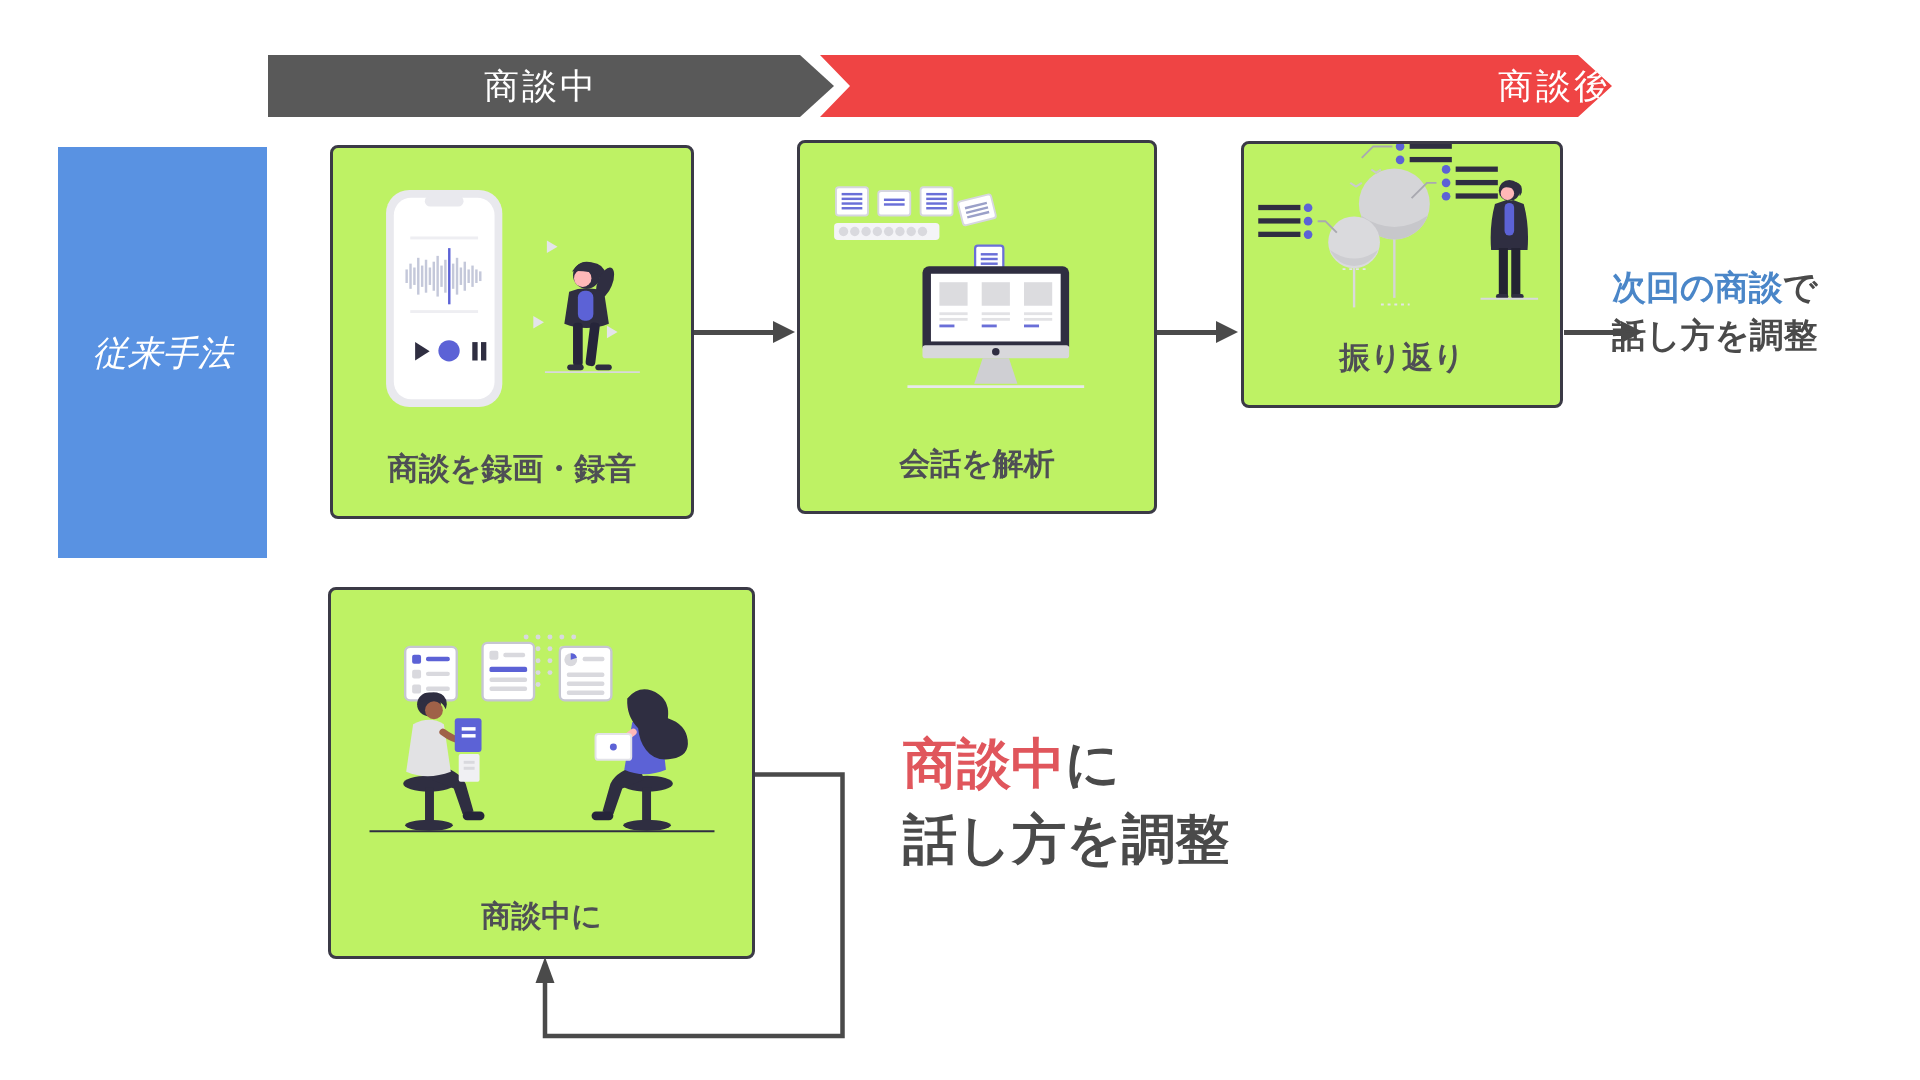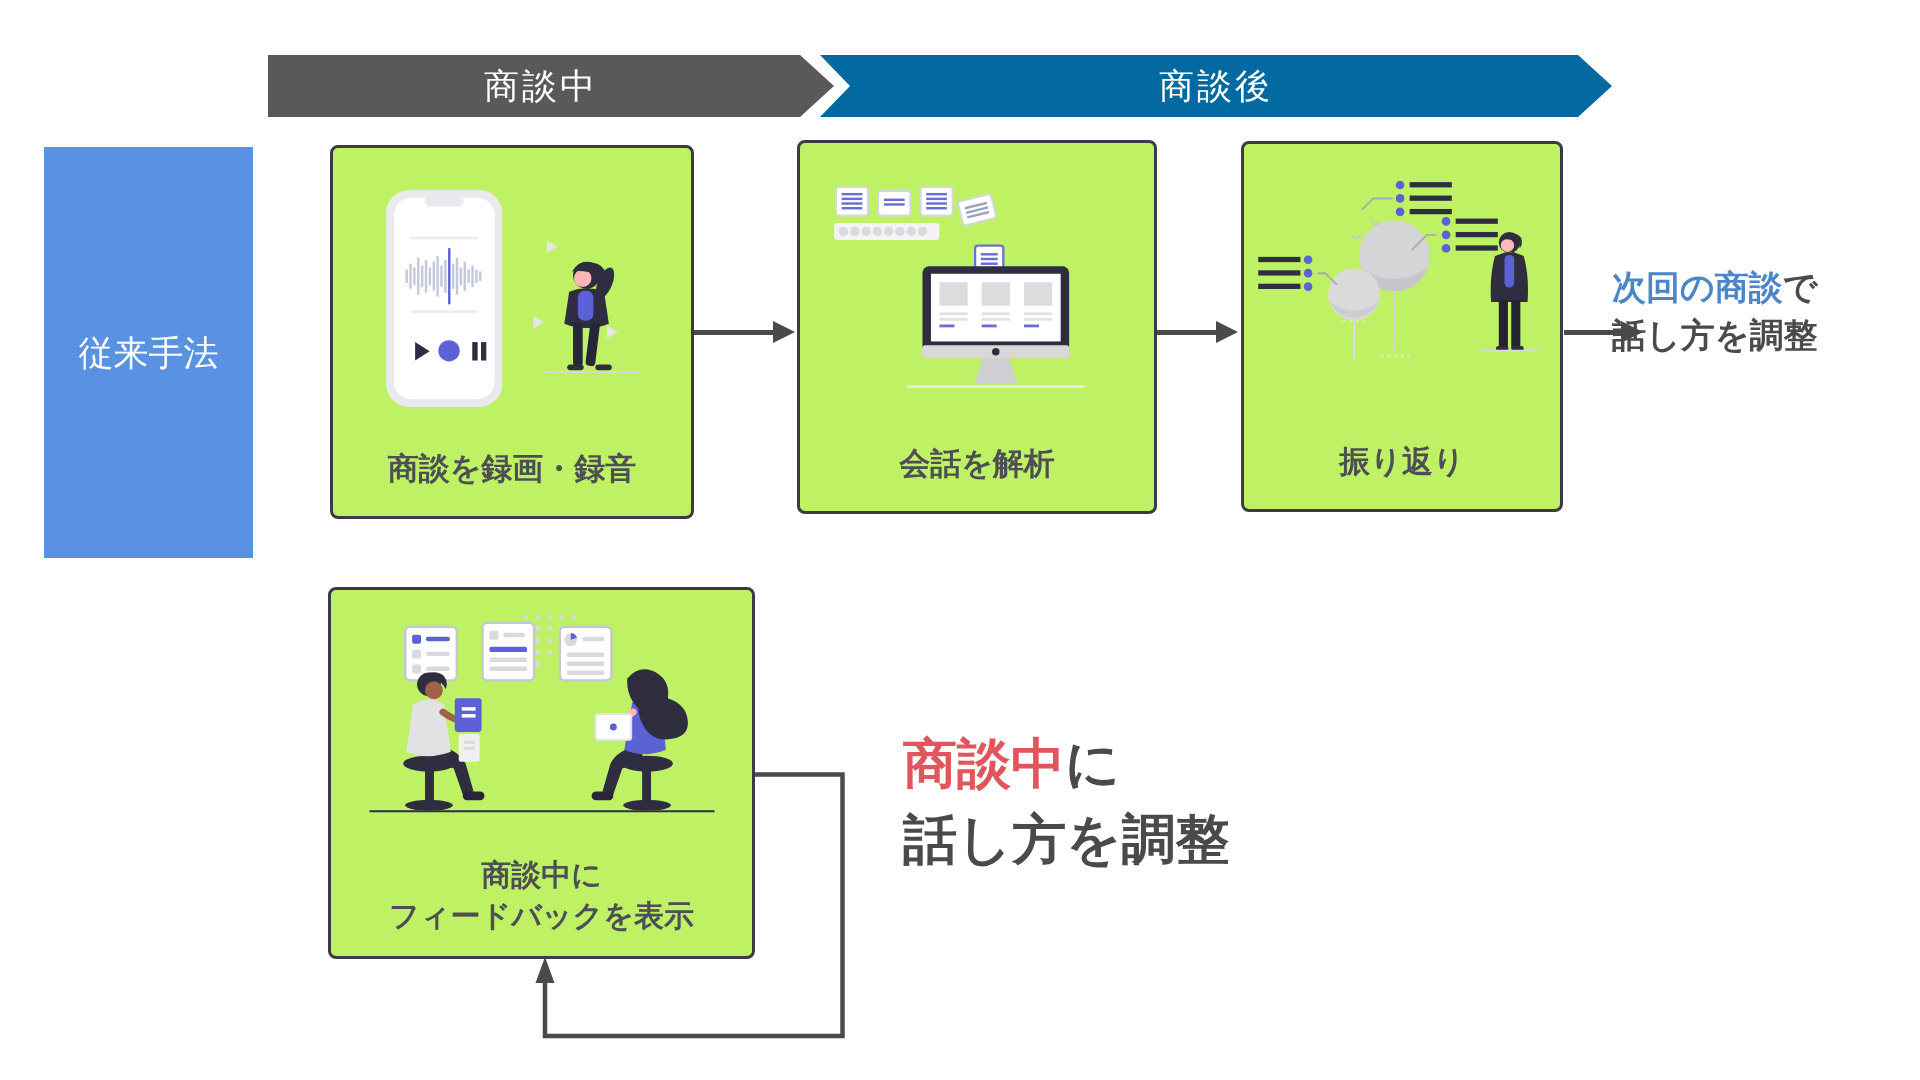--- a/index.html
+++ b/index.html
@@ -6,33 +6,33 @@
   .canvas{
     position:relative;width:1920px;height:1080px;background:#ffffff;overflow:hidden;
     font-family:"Liberation Sans","DejaVu Sans",sans-serif;
   }
   
   .band{position:absolute;top:55px;height:62px;display:flex;align-items:center;justify-content:center;
         color:#ffffff;font-size:35px;letter-spacing:3px;}
   .band-during{left:268px;width:566px;background:#595959;
     clip-path:polygon(0 0,calc(100% - 34px) 0,100% 50%,calc(100% - 34px) 100%,0 100%);
     padding-right:20px;box-sizing:border-box;}
-  .band-after{left:820px;width:792px;background:#0369a1;
-    clip-path:polygon(0 0,calc(100% - 34px) 0,100% 50%,calc(100% - 34px) 100%,0 100%,30px 50%);}
-  
-  .row-label{position:absolute;left:44px;width:209px;display:flex;align-items:center;justify-content:center;
-    color:#ffffff;font-size:35px;text-align:center;line-height:1.4;}
+  .band-after{left:820px;width:792px;background:#ef4444;
+    clip-path:polygon(0 0,calc(100% - 34px) 0,100% 50%,calc(100% - 34px) 100%,0 100%,30px 50%);justify-content:flex-end;}
+  
+  .row-label{position:absolute;left:58px;width:209px;display:flex;align-items:center;justify-content:center;
+    color:#ffffff;font-size:35px;text-align:center;line-height:1.4;font-style:italic;}
   .row-label.traditional{top:147px;height:411px;background:#5992e2;}
   .row-label.meefa{top:585px;height:448px;background:#e2595f;}
   
   .step-card{position:absolute;background:#bef264;border:3px solid #3b3a46;border-radius:8px;
     box-sizing:border-box;display:flex;flex-direction:column;align-items:center;overflow:hidden;}
   #card-record{left:330px;top:145px;width:364px;height:374px;}
   #card-analyze{left:797px;top:140px;width:360px;height:374px;justify-content:flex-end;}
-  #card-review{left:1241px;top:141px;width:322px;height:371px;gap:32px;}
+  #card-review{left:1241px;top:141px;width:322px;height:267px;gap:32px;}
   #card-feedback{left:328px;top:587px;width:427px;height:372px;}
   .step-illustration{flex:1;display:flex;align-items:center;justify-content:center;width:100%;min-height:0;}
   .step-caption{font-weight:bold;color:#4e4e55;font-size:31px;text-align:center;line-height:1.35;
     margin:0 10px 26px 10px;white-space:nowrap;}
   #card-feedback .step-caption{font-size:30px;margin-bottom:20px;}
   
   .arrow-h{position:absolute;height:5px;background:#4a4a4a;}
   .arrow-h::after{content:"";position:absolute;right:-21px;top:-9px;width:0;height:0;
     border-left:22px solid #4a4a4a;border-top:11.5px solid transparent;border-bottom:11.5px solid transparent;}
   #arrow-1{left:694px;top:330px;width:80px;}
@@ -328,21 +328,20 @@
         <circle cx="296" cy="78" r="10" fill="#ffb8b8"></circle>
         <path d="M286 70 q14 -16 32 -4 q11 8 9 24 q18 6 20 22 q2 16 -16 19 q-17 3 -26 -9 q-7 -9 -8 -22 q-12 -12 -11 -30z" fill="#2f2e41"></path>
         <path d="M292 104 q-12 10 -22 10" stroke="#ffb8b8" stroke-width="7" fill="none" stroke-linecap="round"></path>
         <rect x="254" y="106" width="36" height="26" rx="3" fill="#ffffff" stroke="#e2e2e8" stroke-width="2"></rect>
         <circle cx="272" cy="119" r="3.5" fill="#5c62d6"></circle>
         <line x1="26" y1="204" x2="374" y2="204" stroke="#2f2e41" stroke-width="2"></line>
       </svg>
     </div>
     <div class="step-caption">
       <span>商談中に</span><br>
-      <span>フィードバックを表示</span>
     </div>
   </div>
 
   <svg id="loop-arrow" viewBox="0 0 320 280">
     <path d="M220 9.5 H307.5 V271 H10 V216" fill="none" stroke="#4a4a4a" stroke-width="4.5"></path>
     <polygon points="10,192 0.5,218 19.5,218" fill="#4a4a4a"></polygon>
   </svg>
 
   <div class="outcome-live">
     <span class="highlight-red">商談中</span><span>に</span><br>

